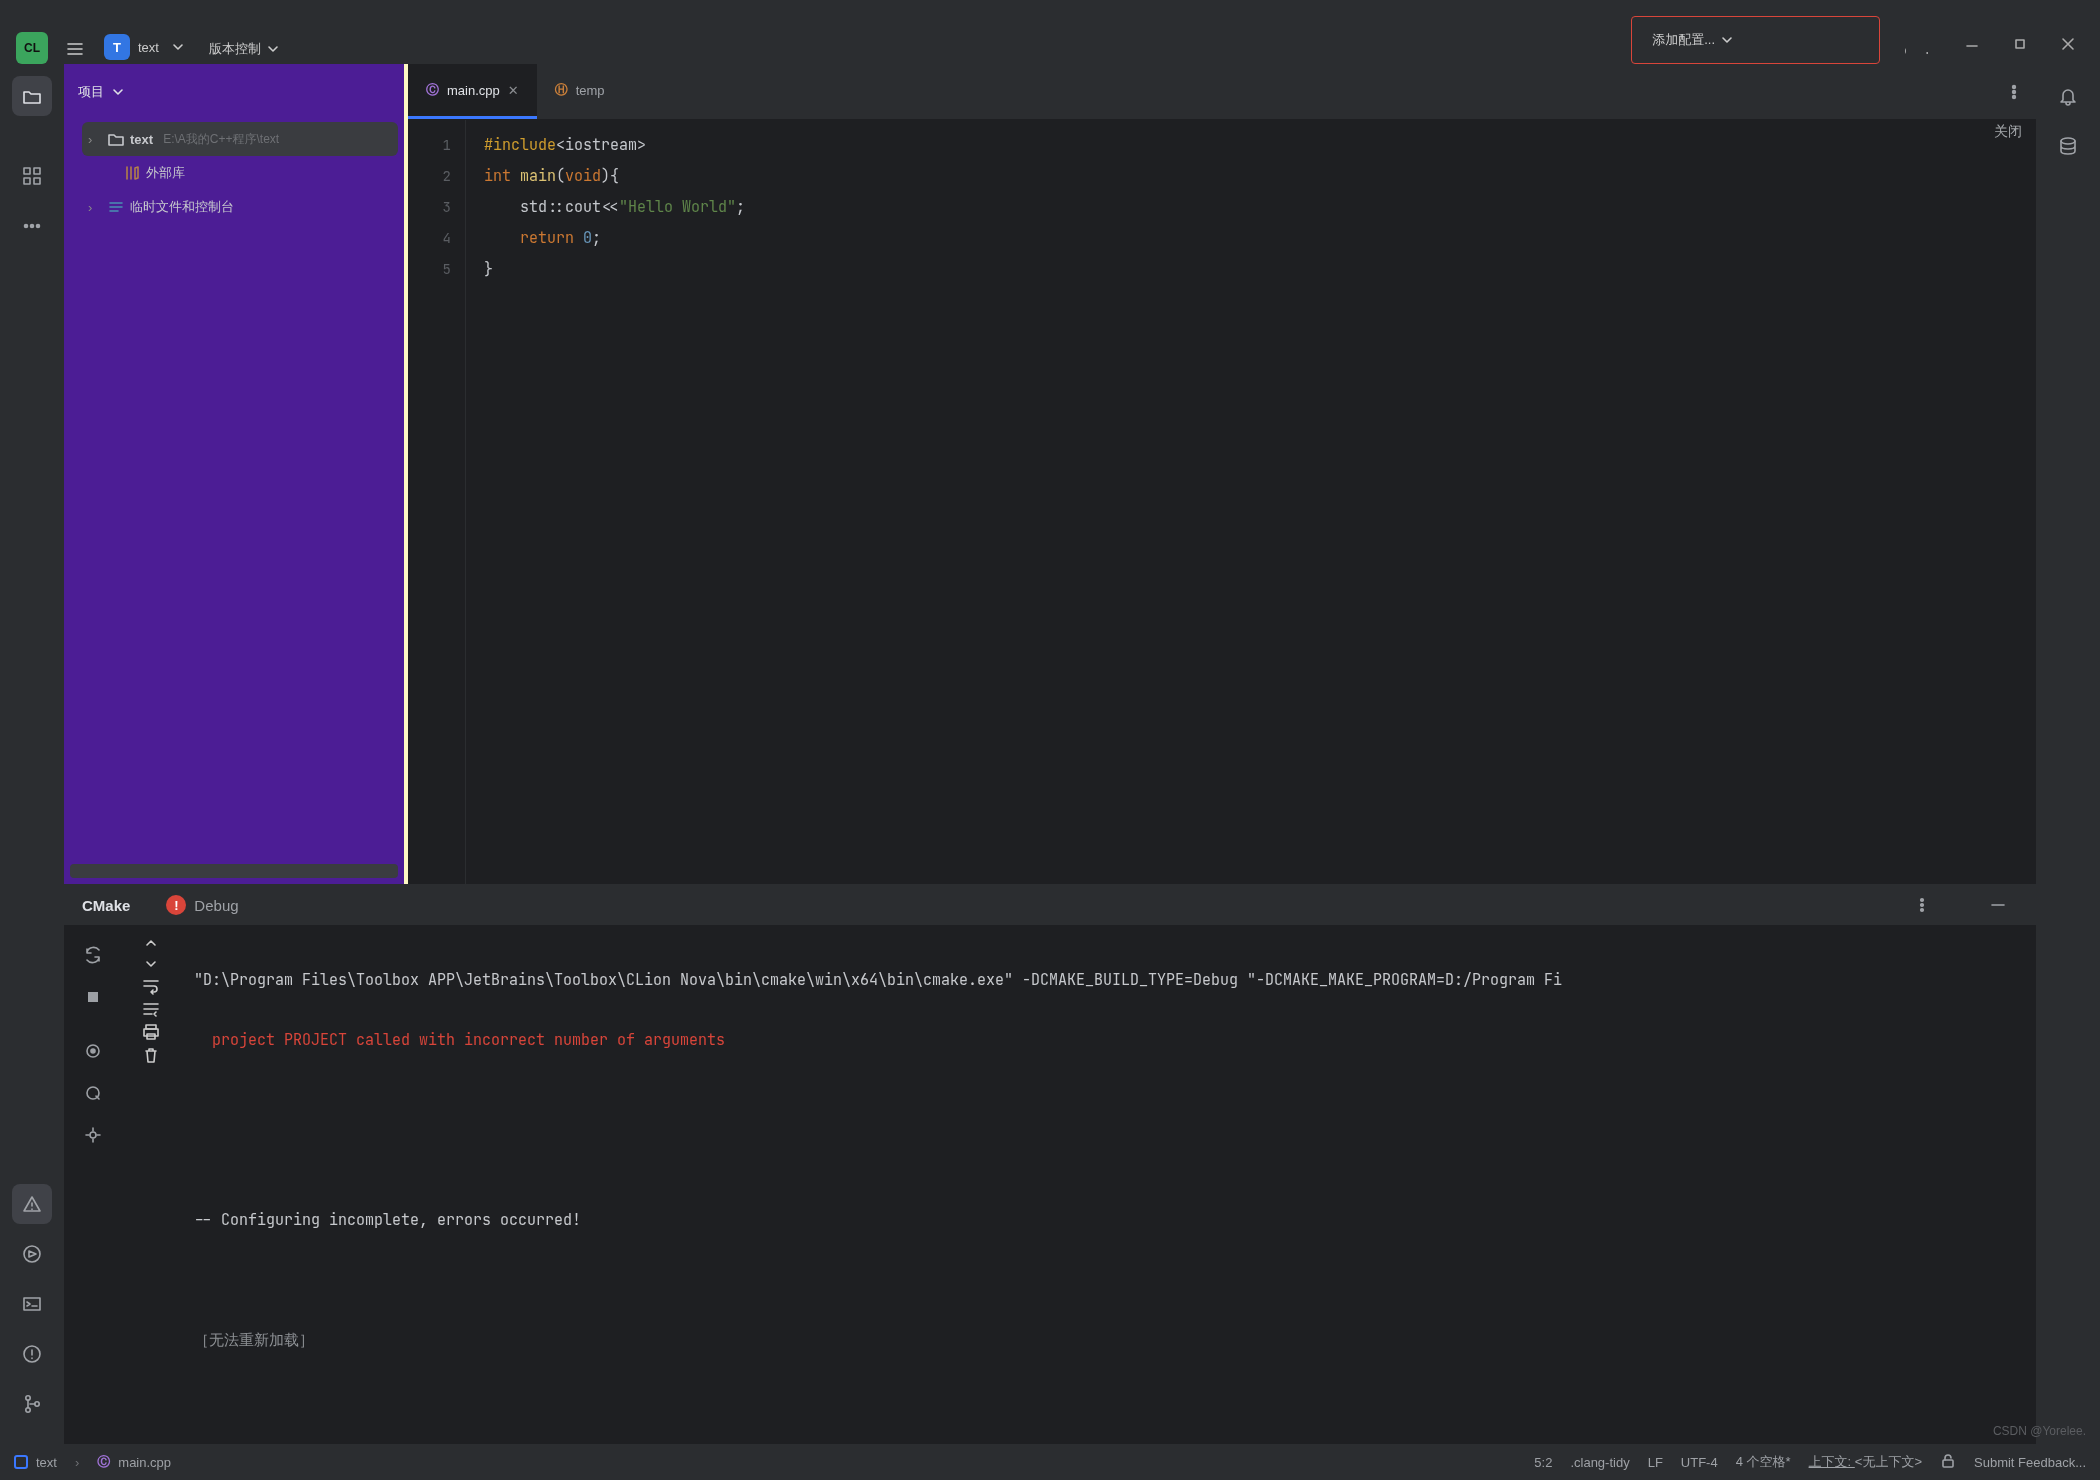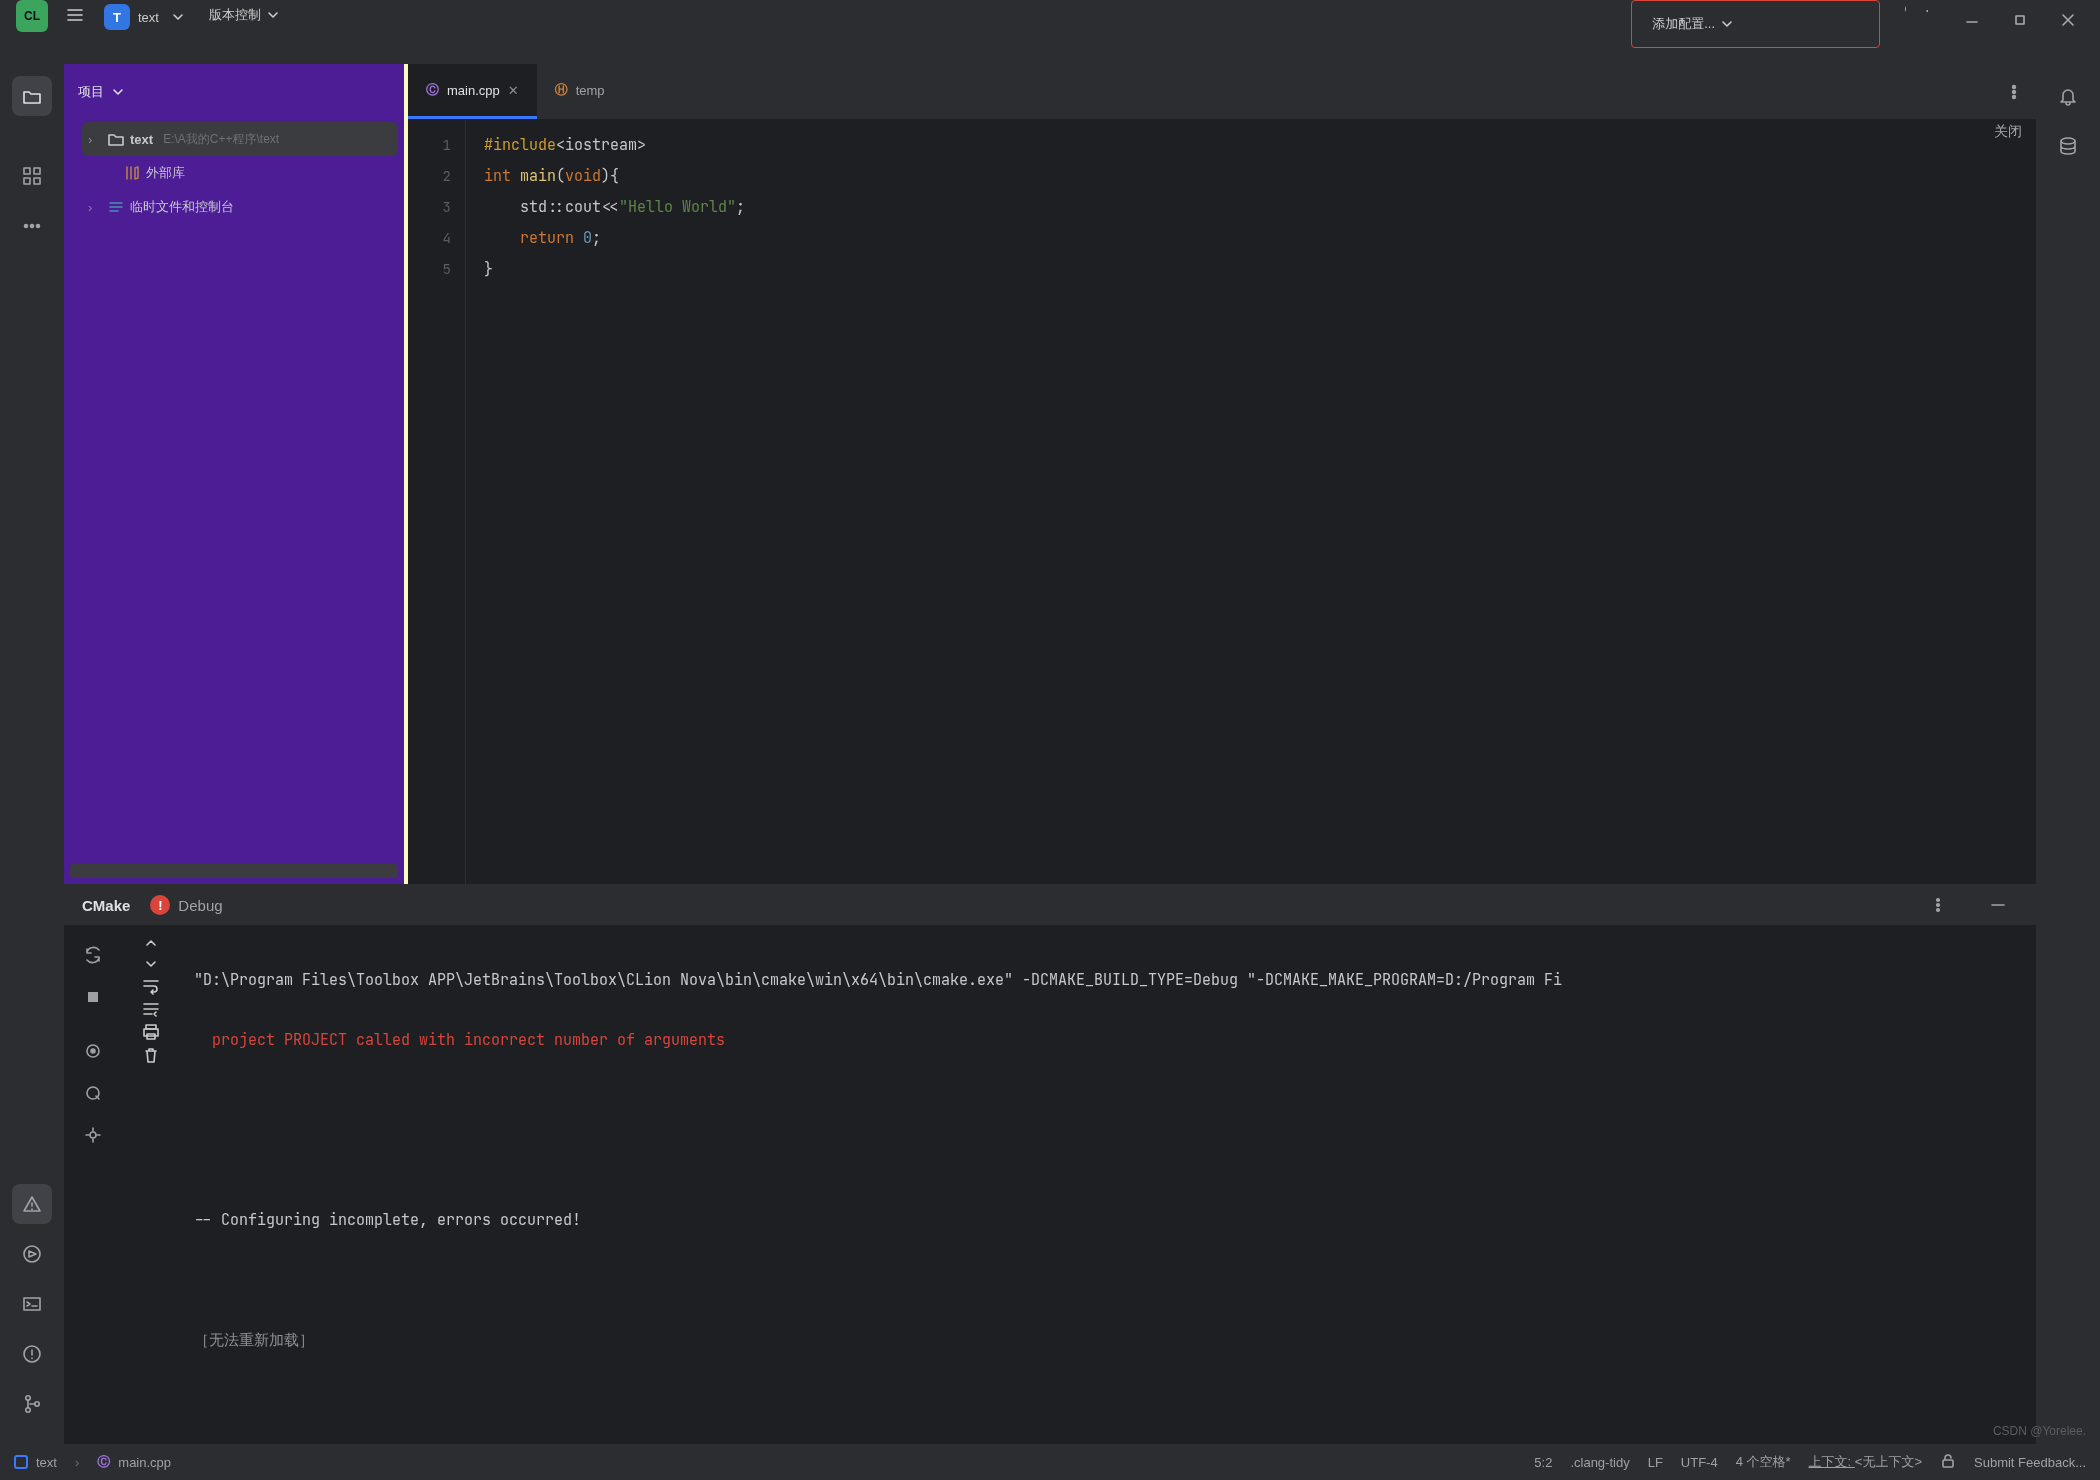--- a/index.html
+++ b/index.html
@@ -1,20 +1,20 @@
 <!DOCTYPE html>
 <html><head>
 <meta charset="utf-8">
 <style>
 * { margin:0; padding:0; box-sizing:border-box; user-select:none; }
 body { font-family:"Segoe UI","Microsoft YaHei",sans-serif; font-size:13px; color:#ccc; background:#1e1f22; overflow:hidden; width:2100px; height:1480px; }
 .mono { font-family:"JetBrains Mono",Consolas,monospace; }
 
 
-.titlebar { height:64px; background:#2b2d30; display:flex; align-items:flex-start; padding:0 8px; }
+.titlebar { height:64px; background:#2b2d30; display:flex; align-items:flex-end; padding:0 8px; }
 .logo { width:32px; height:32px; border-radius:6px; background:#3ba55d; margin:0 8px; display:flex; align-items:center; justify-content:center; font-weight:700; color:#111; font-size:12px; }
 .tb-btn { padding:6px 10px; border-radius:6px; display:flex; align-items:center; gap:6px; cursor:pointer; color:#ccc; }
 .proj-chip { display:flex; align-items:center; gap:8px; padding:4px 10px; border-radius:8px; cursor:pointer; }
 .chip-sq { width:26px; height:26px; border-radius:6px; background:#3276e3; display:flex; align-items:center; justify-content:center; color:#fff; font-size:13px; font-weight:600; }
 .spacer { flex:1; }
 .run-group { display:flex; align-items:center; gap:20px; padding:2px 4px; border:1px solid #d9453a; border-radius:4px; height:48px; margin-right:14px; }
 .icon { width:22px; height:22px; display:flex; align-items:center; justify-content:center; }
 .win-btns { display:flex; gap:0; margin-left:10px; }
 .win-btns .wb { width:48px; height:40px; display:flex; align-items:center; justify-content:center; cursor:pointer; color:#aaa; }
 
@@ -50,21 +50,21 @@
 .code .dir { color:#cf9d2e; }
 .code .kw { color:#cc7832; }
 .code .ang,.ident { color:#c5c8cd; }
 .code .fn { color:#dcc273; }
 .code .str { color:#5f864a; }
 .code .num { color:#6897bb; }
 .close-btn { position:absolute; top:2px; right:14px; color:#a4a7ab; font-size:14px; cursor:pointer; }
 
 
 .toolwin { grid-column:2/4; background:#1e1f22; border-top:1px solid #2b2d30; display:flex; flex-direction:column; }
-.tool-tabs { height:48px; background:#2b2d30; display:flex; align-items:center; padding:0 18px; gap:20px; }
+.tool-tabs { height:48px; background:#2b2d30; display:flex; align-items:center; padding:0 18px; gap:36px; }
 .tt { color:#9fa2a7; cursor:pointer; display:flex; align-items:center; gap:8px; font-size:15px; }
 .tt.active { color:#dfe1e6; font-weight:600; }
 .err-dot { width:20px; height:20px; border-radius:50%; background:#d9453a; display:flex; align-items:center; justify-content:center; color:#fff; font-size:13px; font-weight:700; }
 .tool-tabs .spacer { flex:1; }
 .tool-body { flex:1; display:flex; }
 .tool-side { width:58px; display:flex; flex-direction:column; align-items:center; padding-top:10px; gap:2px; }
 .tool-side .tsb { width:40px; height:40px; display:flex; align-items:center; justify-content:center; color:#9da0a5; border-radius:6px; cursor:pointer; }
 .tool-side2 { width:58px; display:flex; flex-direction:column; align-items:center; padding-top:10px; gap:2px; }
 .console { flex:1; padding:10px 14px; font-size:15px; line-height:30px; white-space:pre; overflow:hidden; position:relative; }
 .console .white { color:#c7c9cd; }

